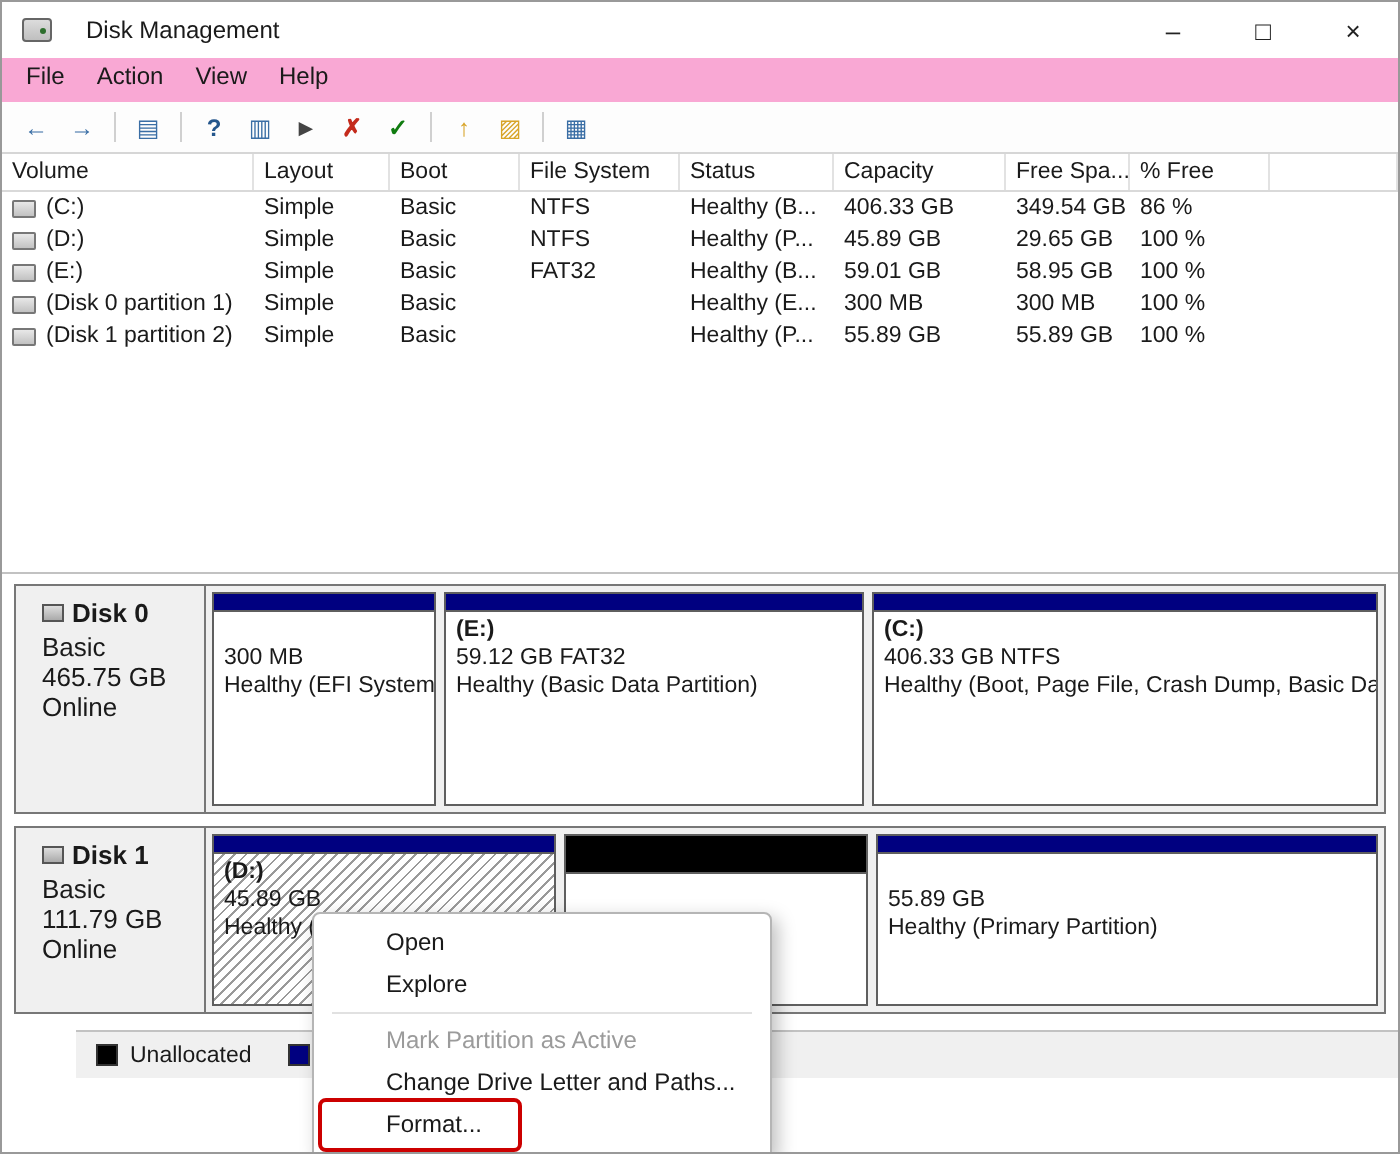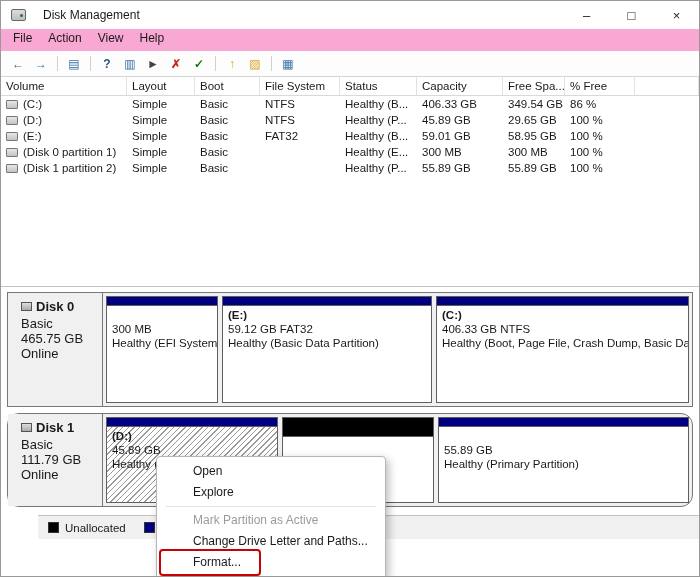--- a/index.html
+++ b/index.html
@@ -34,21 +34,21 @@
   .vl-header { height:19px; border-bottom:1px solid #d9d9d9; }
   .vl-hcell { display:flex; align-items:center; padding:0 5px; border-right:1px solid #e2e2e2; height:100%; overflow:hidden; white-space:nowrap; }
   .vl-row { height:16px; }
   .vl-cell { display:flex; align-items:center; padding:0 5px; overflow:hidden; white-space:nowrap; }
   .vol-icon { width:12px; height:9px; border:1px solid #777; border-radius:1px;
     background:linear-gradient(#e8e8e8,#c2c2c2); margin-right:5px; flex:0 0 auto; }
   
   .graph-area { height:228px; background:#fff; padding:3px 6px 0 6px; }
   .disk-row { display:flex; border:1px solid #777; background:#f0f0f0; }
   .disk-row.d0 { height:115px; margin-top:2px; }
-  .disk-row.d1 { height:94px; margin-top:6px;border-radius:12px; }
+  .disk-row.d1 { height:94px; margin-top:6px; }
   .disk-label { width:95px; flex:0 0 auto; border-right:1px solid #777; padding:6px 13px; background:#f0f0f0; font-size:13px; line-height:15px; }
   .disk-name { font-weight:bold; display:flex; align-items:center; gap:4px; margin-bottom:2px; }
   .disk-icon { width:11px; height:9px; border:1px solid #555; background:linear-gradient(#ddd,#aaa); flex:0 0 auto; }
   .parts { flex:1; display:flex; gap:4px; padding:3px; overflow:hidden; }
   .part { border:1px solid #5f5f5f; background:#fff; display:flex; flex-direction:column; overflow:hidden; }
   .strip { height:9px; background:#000080; border-bottom:1px solid #5f5f5f; flex:0 0 auto; }
   .strip.black { background:#000; height:19px; }
   .part-body { flex:1; padding:2px 5px; font-size:11.5px; line-height:14px; white-space:nowrap; overflow:hidden; }
   .part-body.hatched { background:repeating-linear-gradient(135deg,#ffffff 0px,#ffffff 3px,#9a9a9a 3px,#9a9a9a 4px); }
   .part-title { font-weight:bold; min-height:14px; }

